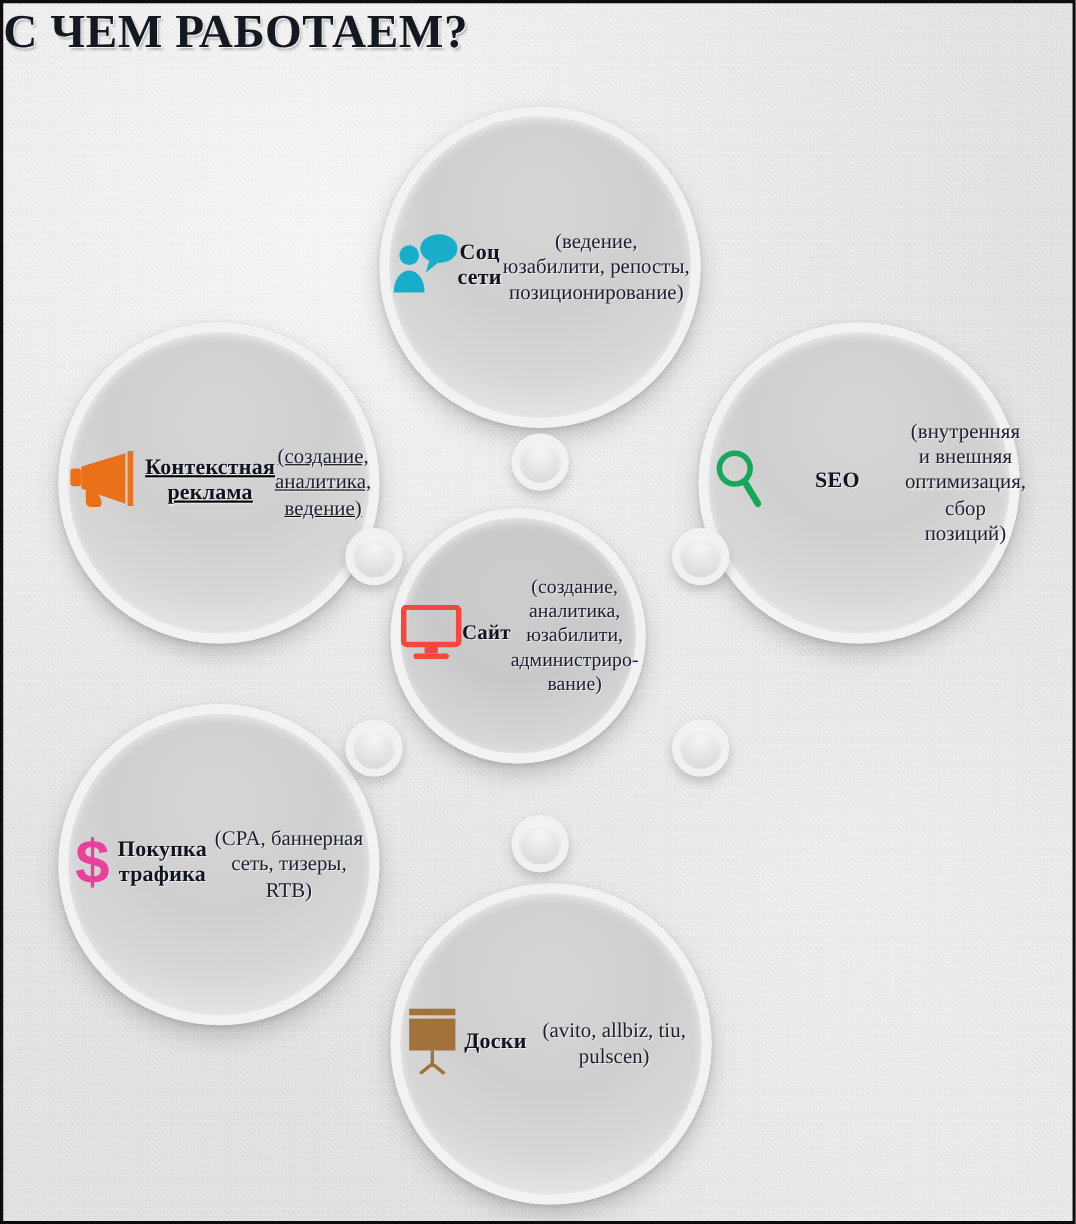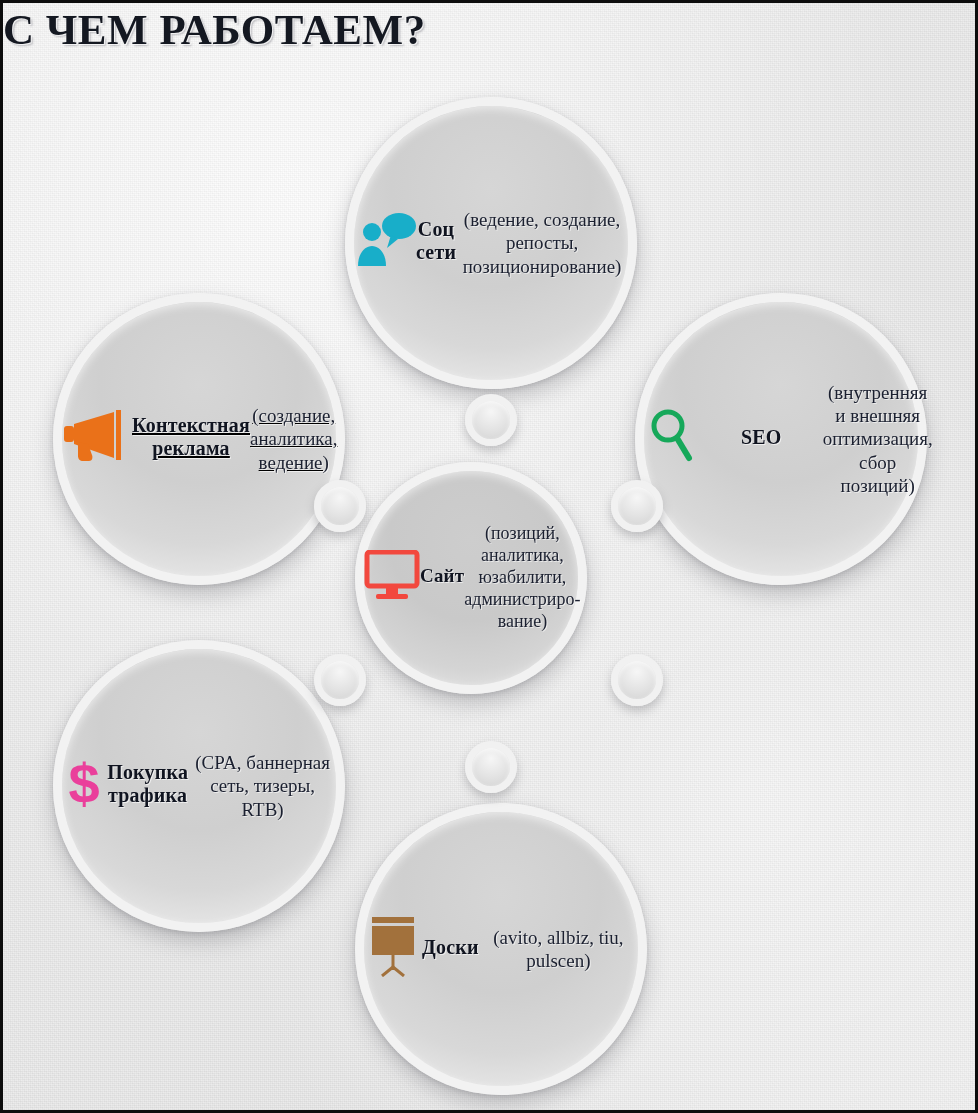--- a/index.html
+++ b/index.html
@@ -142,21 +142,21 @@
   <div class="node outer" style="left:342px;top:94px;">
     <span class="icon ic-social">
       <svg width="62" height="56" viewBox="0 0 62 56" aria-hidden="true">
         <ellipse cx="45" cy="14" rx="17" ry="13" fill="currentColor"></ellipse>
         <path d="M37 23 L33 36 L44 27 Z" fill="currentColor"></path>
         <circle cx="18" cy="20" r="9" fill="currentColor"></circle>
         <path d="M4 54 C4 41 11 34 18 34 C25 34 32 41 32 54 Z" fill="currentColor"></path>
       </svg>
     </span>
     <div class="label">Соц сети</div>
-    <div class="desc">(ведение, создание, репосты, позиционирование)</div>
+    <div class="desc">(ведение, юзабилити, репосты, позиционирование)</div>
   </div>
 
   <div class="node outer" style="left:632px;top:290px;gap:41px;">
     <span class="icon ic-seo">
       <svg width="56" height="60" viewBox="0 0 56 60" aria-hidden="true">
         <circle cx="24" cy="20" r="14" fill="none" stroke="currentColor" stroke-width="5"></circle>
         <line x1="33" y1="32" x2="45" y2="52" stroke="currentColor" stroke-width="6" stroke-linecap="round"></line>
       </svg>
     </span>
     <div class="label">SEO</div>
@@ -205,16 +205,16 @@
 
   <div class="node center" style="left:352px;top:459px;">
     <span class="icon ic-monitor">
       <svg width="56" height="50" viewBox="0 0 56 50" aria-hidden="true">
         <rect x="3" y="2" width="50" height="34" rx="3" fill="none" stroke="currentColor" stroke-width="5"></rect>
         <rect x="22" y="36" width="12" height="8" fill="currentColor"></rect>
         <rect x="12" y="44" width="32" height="5" rx="2" fill="currentColor"></rect>
       </svg>
     </span>
     <div class="label">Сайт</div>
-    <div class="desc">(позиций, аналитика, юзабилити, администриро-вание)</div>
+    <div class="desc">(создание, аналитика, юзабилити, администриро-вание)</div>
   </div>
 
 </div>
 
 </body></html>

